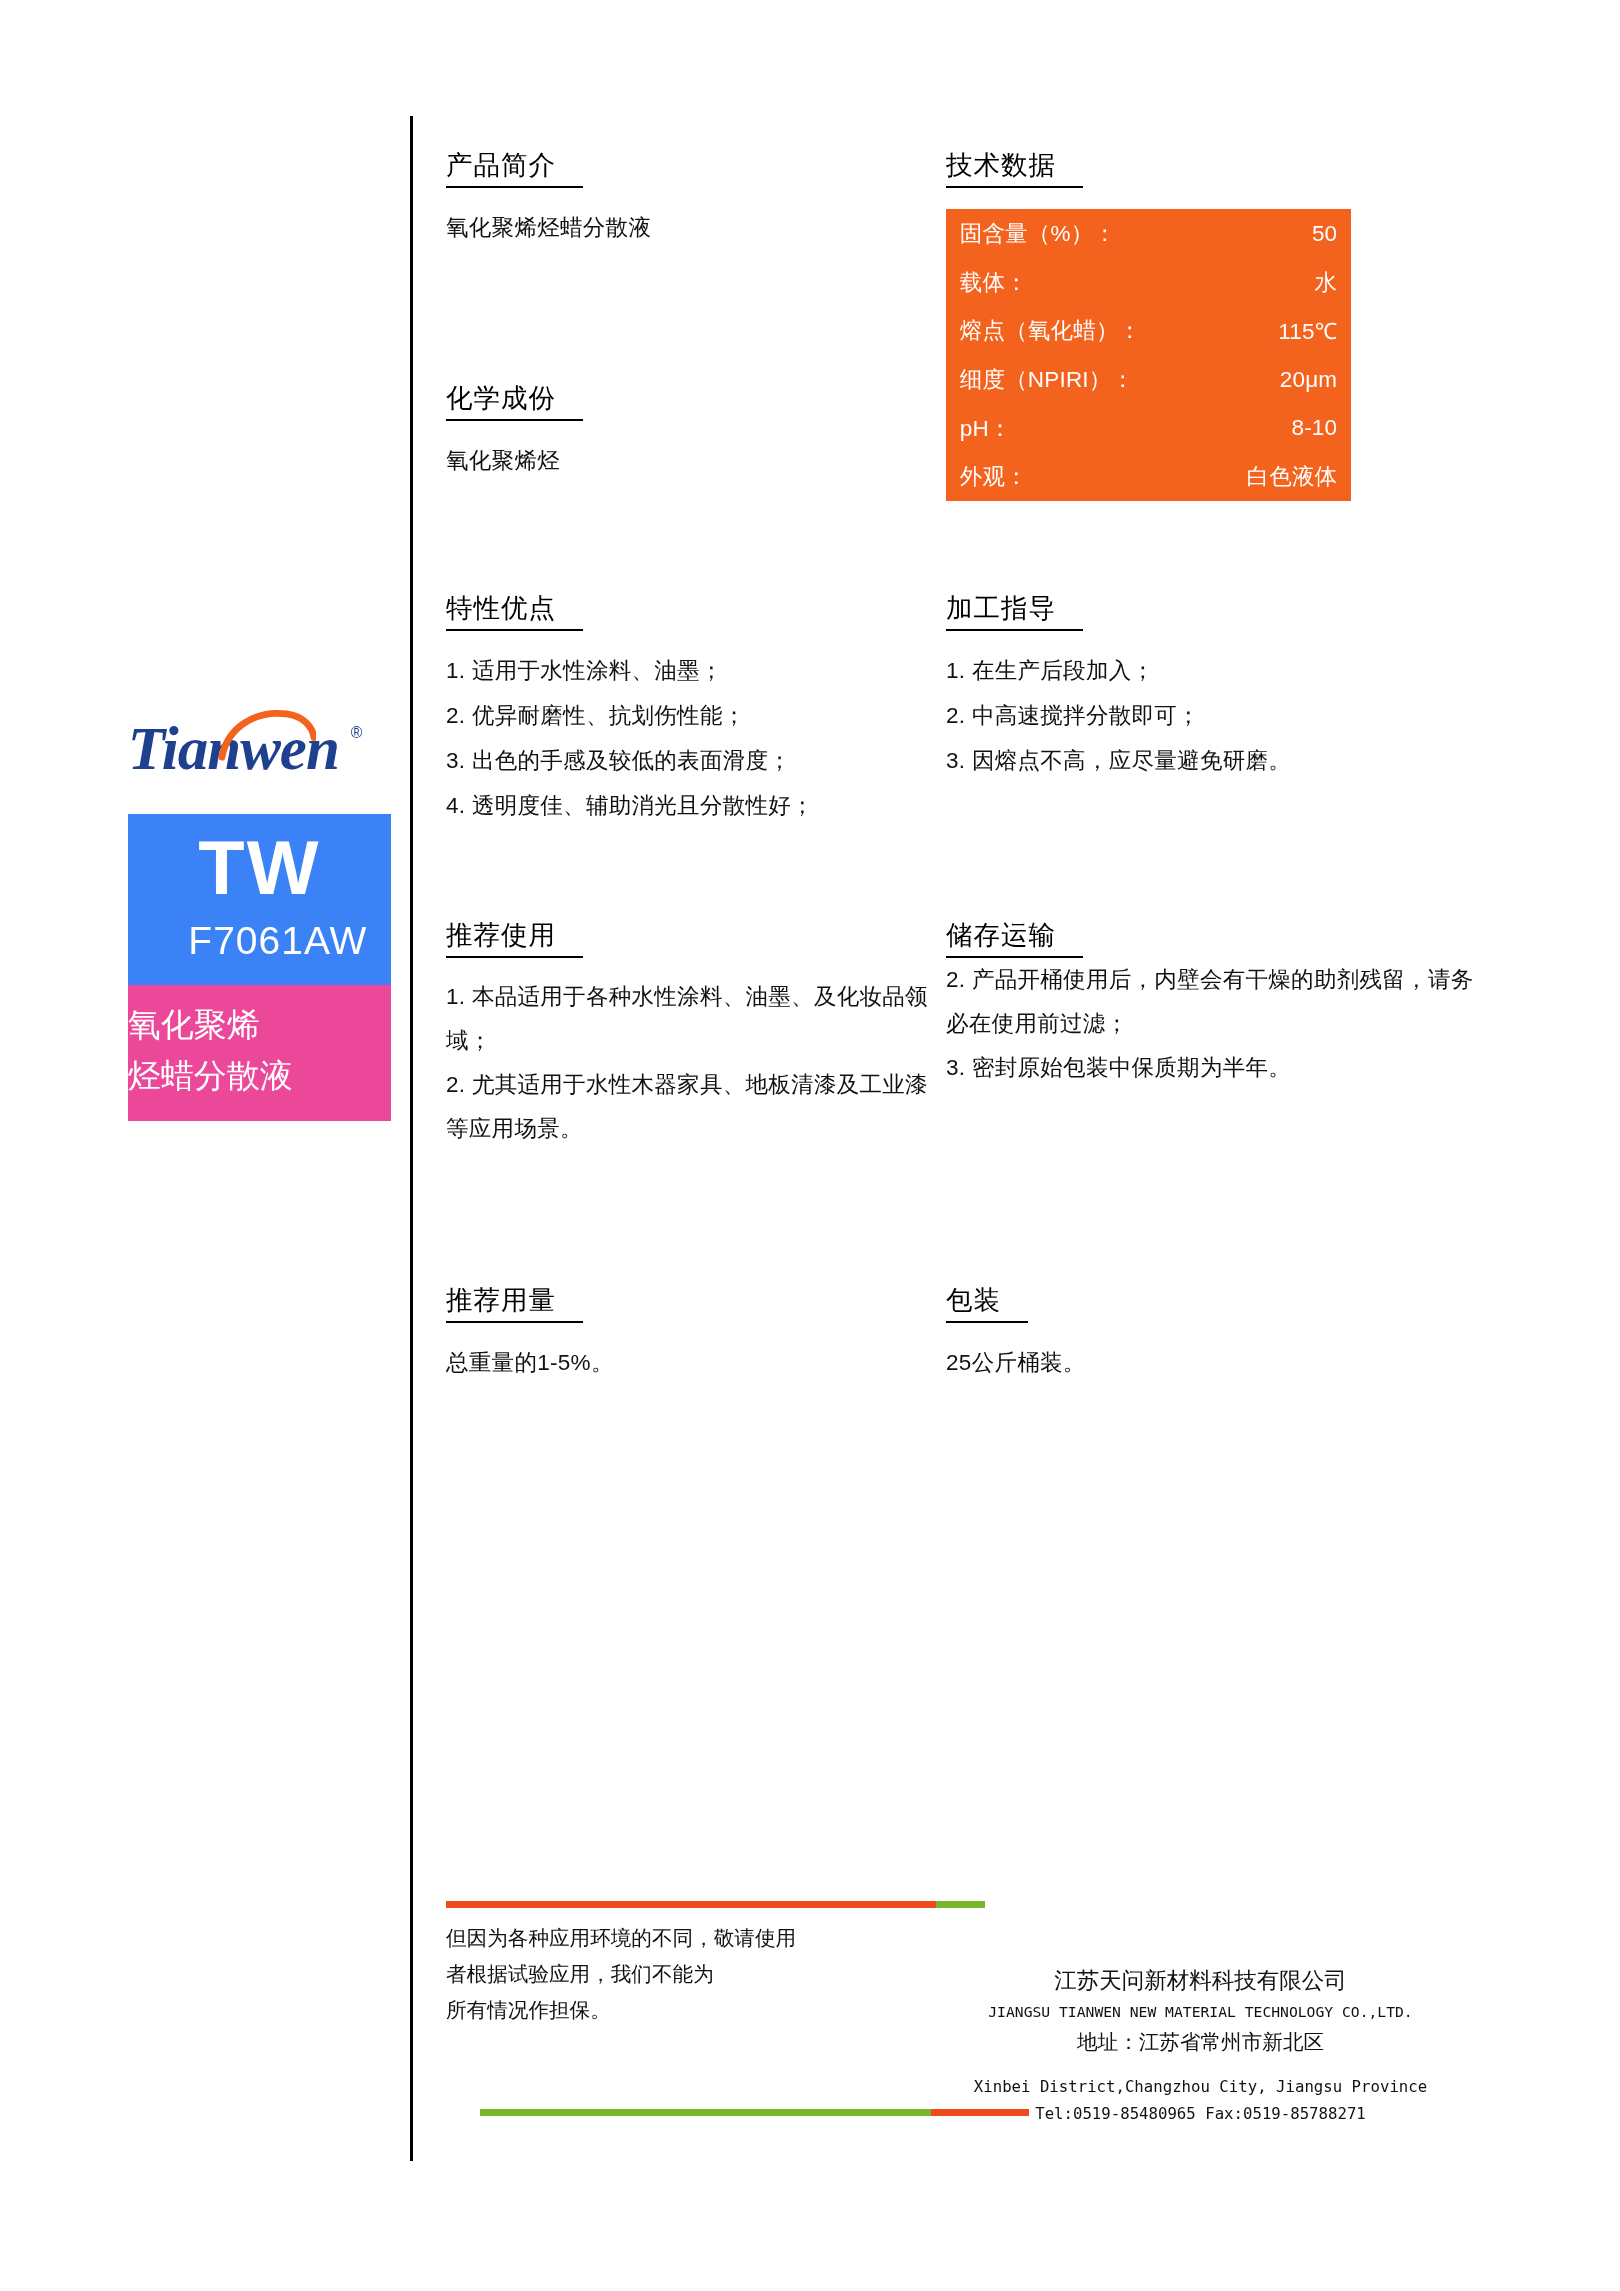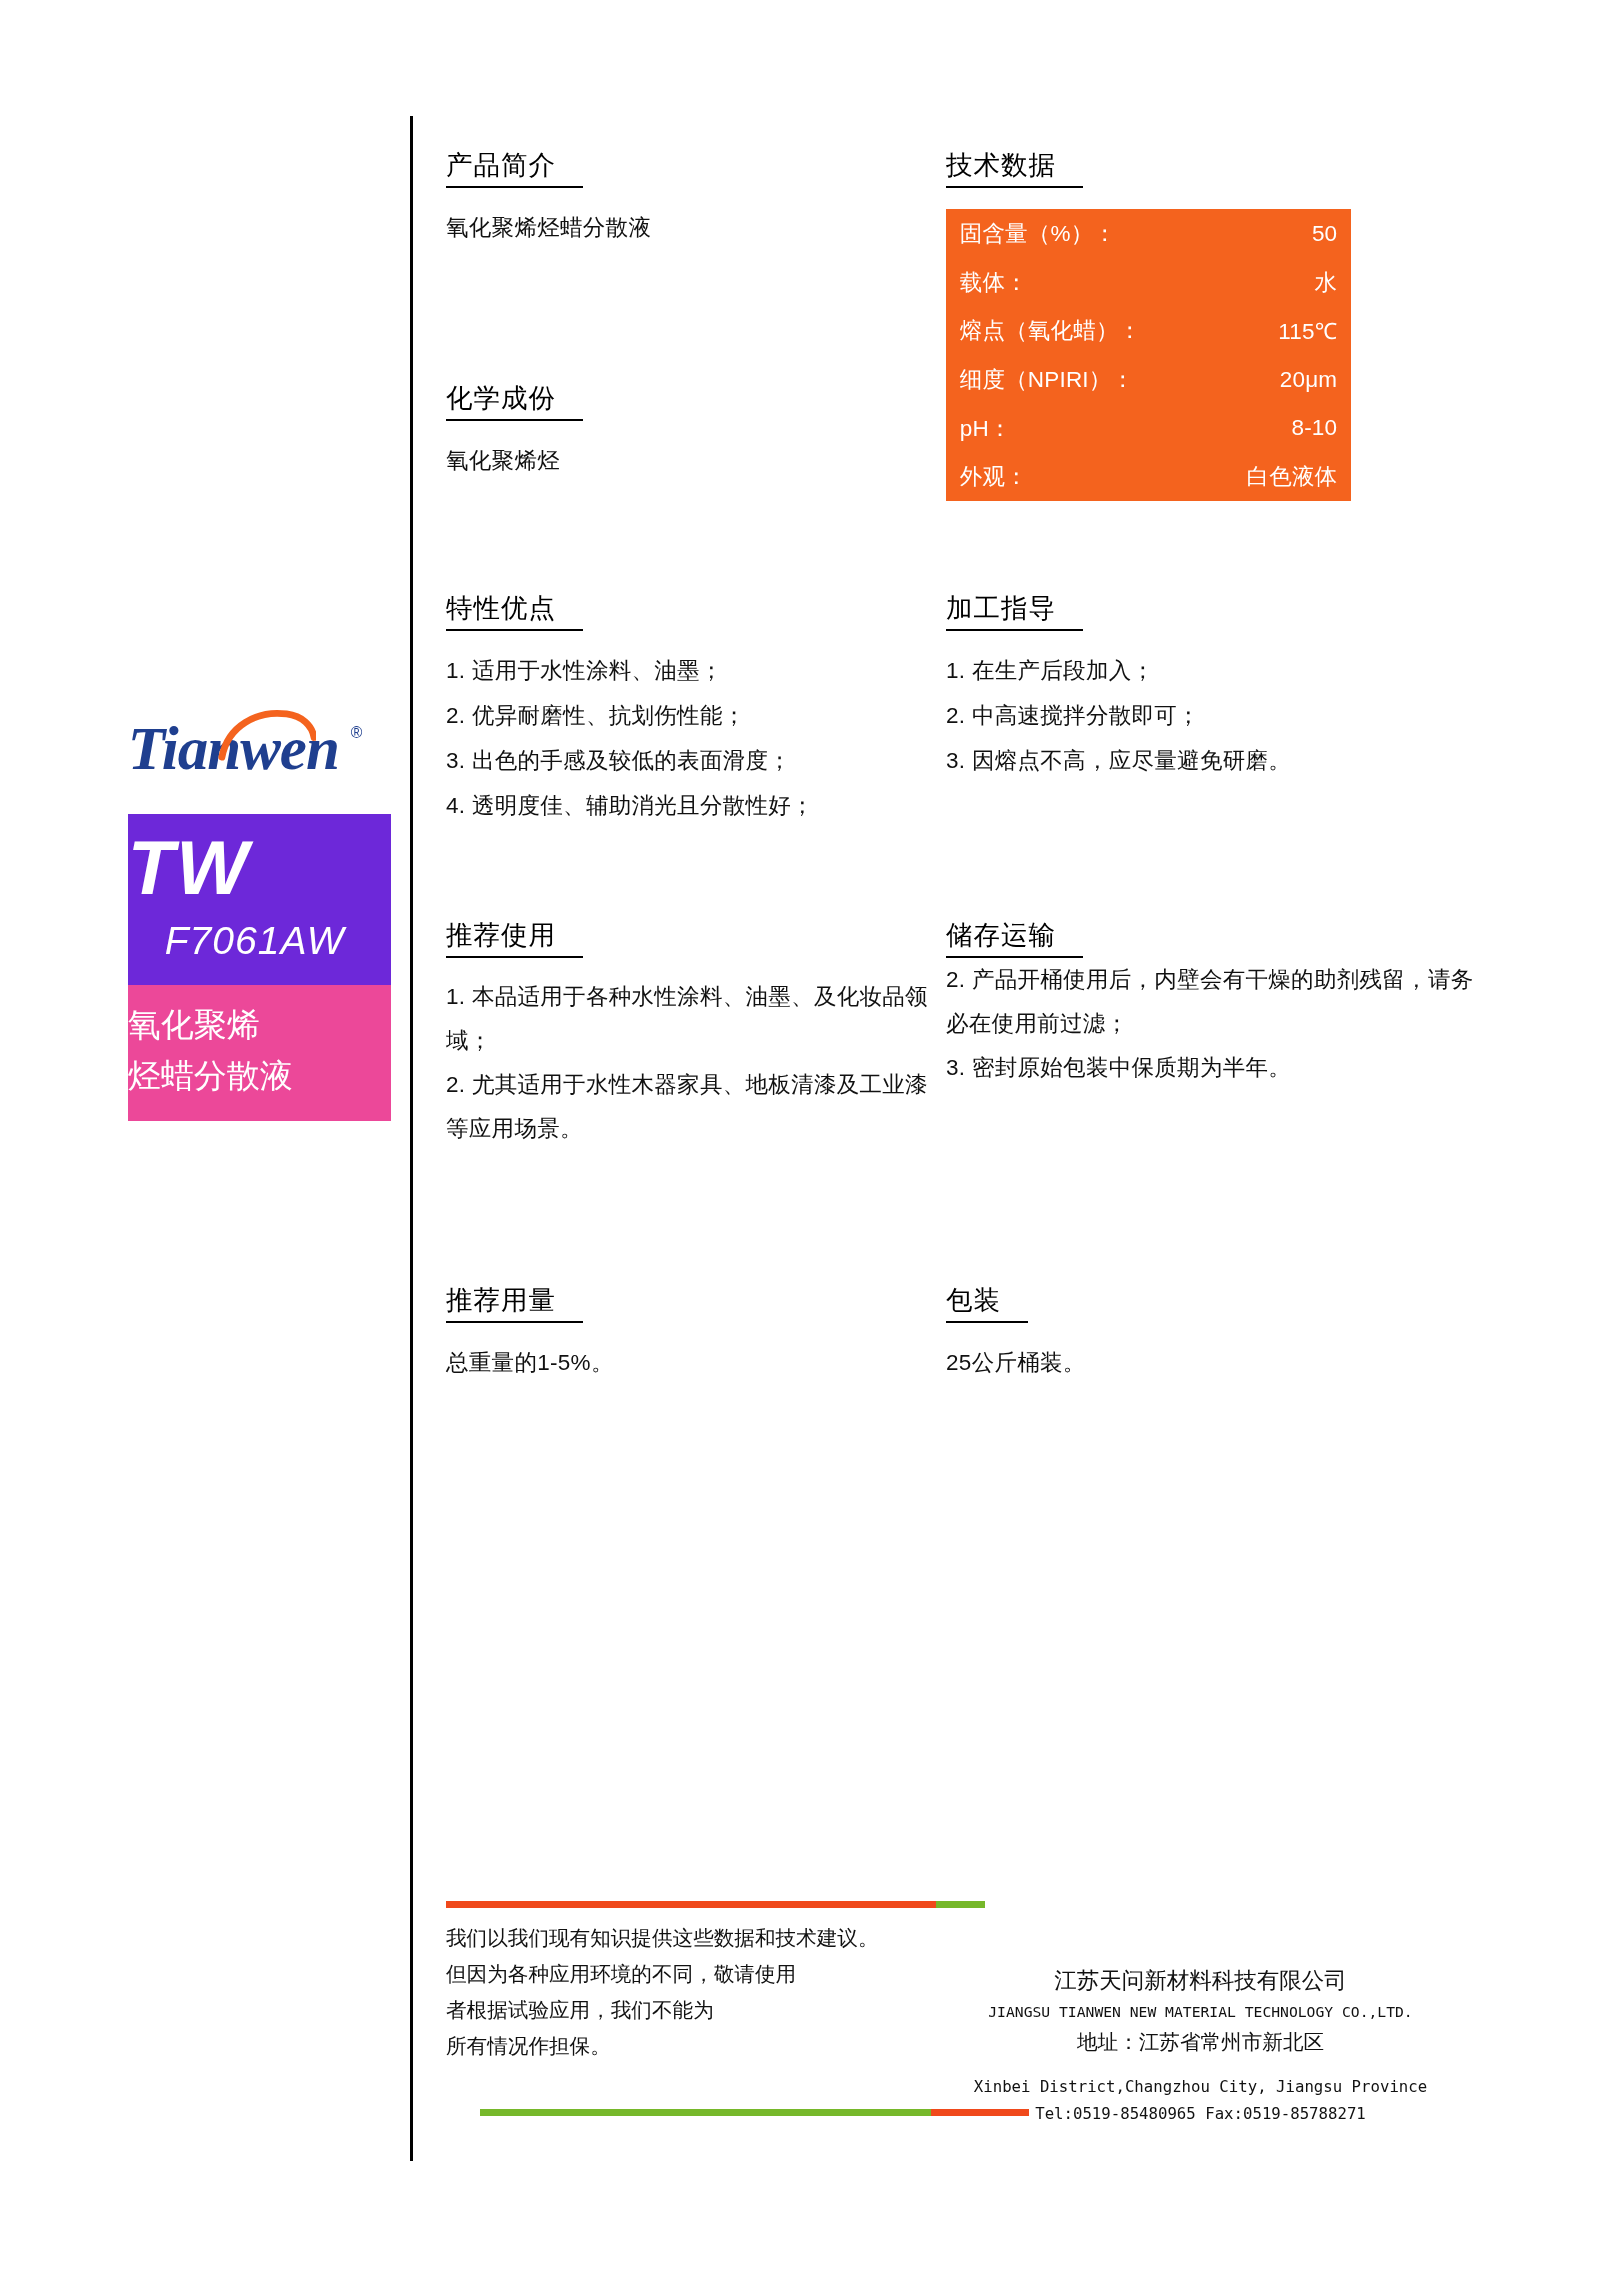--- a/index.html
+++ b/index.html
@@ -72,24 +72,24 @@
     color: #1f3f8f;
   }
 
   .badge {
     position: absolute;
     left: 9.8px;
     top: 108px;
     width: 263px;
   }
   .badge-top {
-    background: #6d28d9;
+    background: #3b82f6;
     color: #ffffff;
+    text-align: center;
     padding: 15.7px 0 21.6px 0;
-    font-style: italic;
   }
   .badge-tw {
     font-family: "Liberation Sans", sans-serif;
     font-size: 76px;
     font-weight: bold;
     line-height: 1.0;
     letter-spacing: 2px;
   }
   .badge-code {
     font-size: 39px;
@@ -374,21 +374,20 @@
     </div>
   </div>
 
   <div class="footer">
     <div class="footer-bar">
       <div class="bar-orange"></div>
       <div class="bar-green"></div>
     </div>
     <div class="footer-body">
       <div class="disclaimer">
-        <div>我们以我们现有知识提供这些数据和技术建议。</div>
         <div>但因为各种应用环境的不同，敬请使用</div>
         <div>者根据试验应用，我们不能为</div>
         <div>所有情况作担保。</div>
       </div>
       <div class="company">
         <div class="cn-name">江苏天问新材料科技有限公司</div>
         <div class="en-name">JIANGSU TIANWEN NEW MATERIAL TECHNOLOGY CO.,LTD.</div>
         <div class="addr-cn">地址：江苏省常州市新北区</div>
         <div class="addr-en">Xinbei District,Changzhou City, Jiangsu Province</div>
         <div class="tel">Tel:0519-85480965   Fax:0519-85788271</div>

